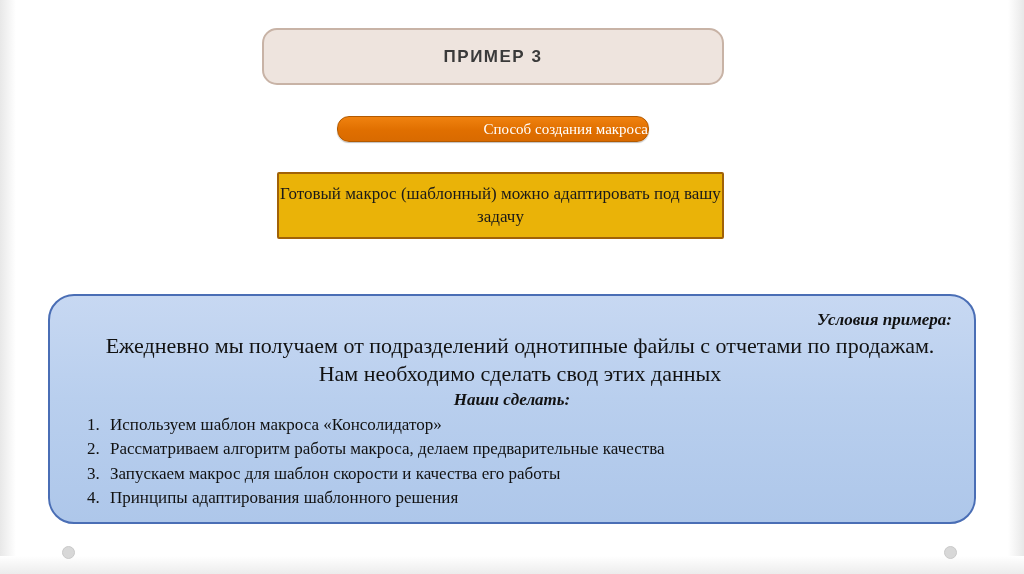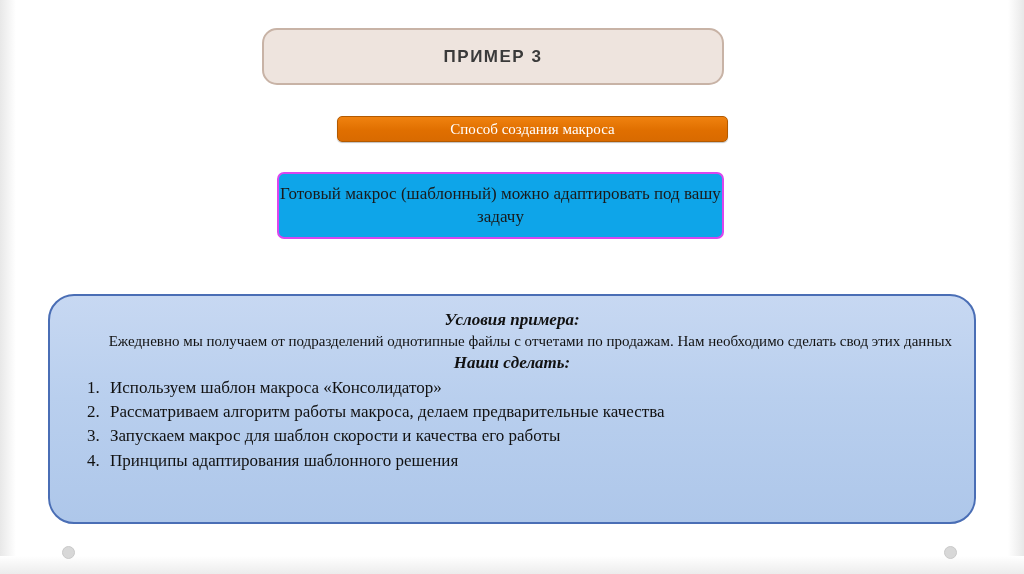--- a/index.html
+++ b/index.html
@@ -42,48 +42,48 @@
     font-weight: bold;
     letter-spacing: 1.5px;
     color: #3a3a3a;
   }
 
   
   .orange-box {
     position: absolute;
     left: 337px;
     top: 116px;
-    width: 391px;
+    width: 312px;
     height: 26px;
     box-sizing: border-box;
     border: 1px solid #b35a00;
-    border-radius: 5px;
+    border-radius: 12px;
     background: linear-gradient(to bottom, #f0820f 0%, #e06f00 55%, #d96a00 100%);
     display: flex;
     align-items: center;
-    justify-content: center;
+    justify-content: flex-end;
     box-shadow: 0 1px 1px rgba(0,0,0,0.25);
   }
   .orange-text {
     font-family: "Liberation Serif", serif;
     font-size: 15px;
     color: #ffffff;
   }
 
   
   .white-box {
     position: absolute;
     left: 277px;
     top: 172px;
     width: 447px;
     height: 67px;
     box-sizing: border-box;
-    border: 2px solid #d946ef;
-    border-radius: 7px;
-    background: #0ea5e9;
+    border: 2px solid #a16207;
+    border-radius: 2px;
+    background: #eab308;
     display: flex;
     align-items: center;
     justify-content: center;
     text-align: center;
   }
   .white-text {
     font-size: 17px;
     color: #1a1a1a;
     line-height: 1.35;
   }
@@ -95,33 +95,33 @@
     top: 294px;
     width: 928px;
     height: 230px;
     box-sizing: border-box;
     border: 2px solid #4a6eb5;
     border-radius: 26px;
     background: linear-gradient(to bottom, #c7d8f2 0%, #b9cfee 45%, #aec7ea 100%);
     padding: 14px 22px 10px 22px;
   }
   .blue-heading {
-    text-align: center;
+    text-align: right;
     font-size: 17px;
     font-weight: bold;
     font-style: italic;
     color: #111111;
     margin-bottom: 2px;
   }
   .blue-para {
-    font-size: 15px;
+    font-size: 22px;
     color: #111111;
     line-height: 1.28;
     margin: 0 0 2px 16px;
-    text-align: right;
+    text-align: center;
   }
   .blue-heading2 {
     text-align: center;
     font-size: 17px;
     font-weight: bold;
     font-style: italic;
     color: #111111;
     margin-top: 2px;
     margin-bottom: 3px;
   }

